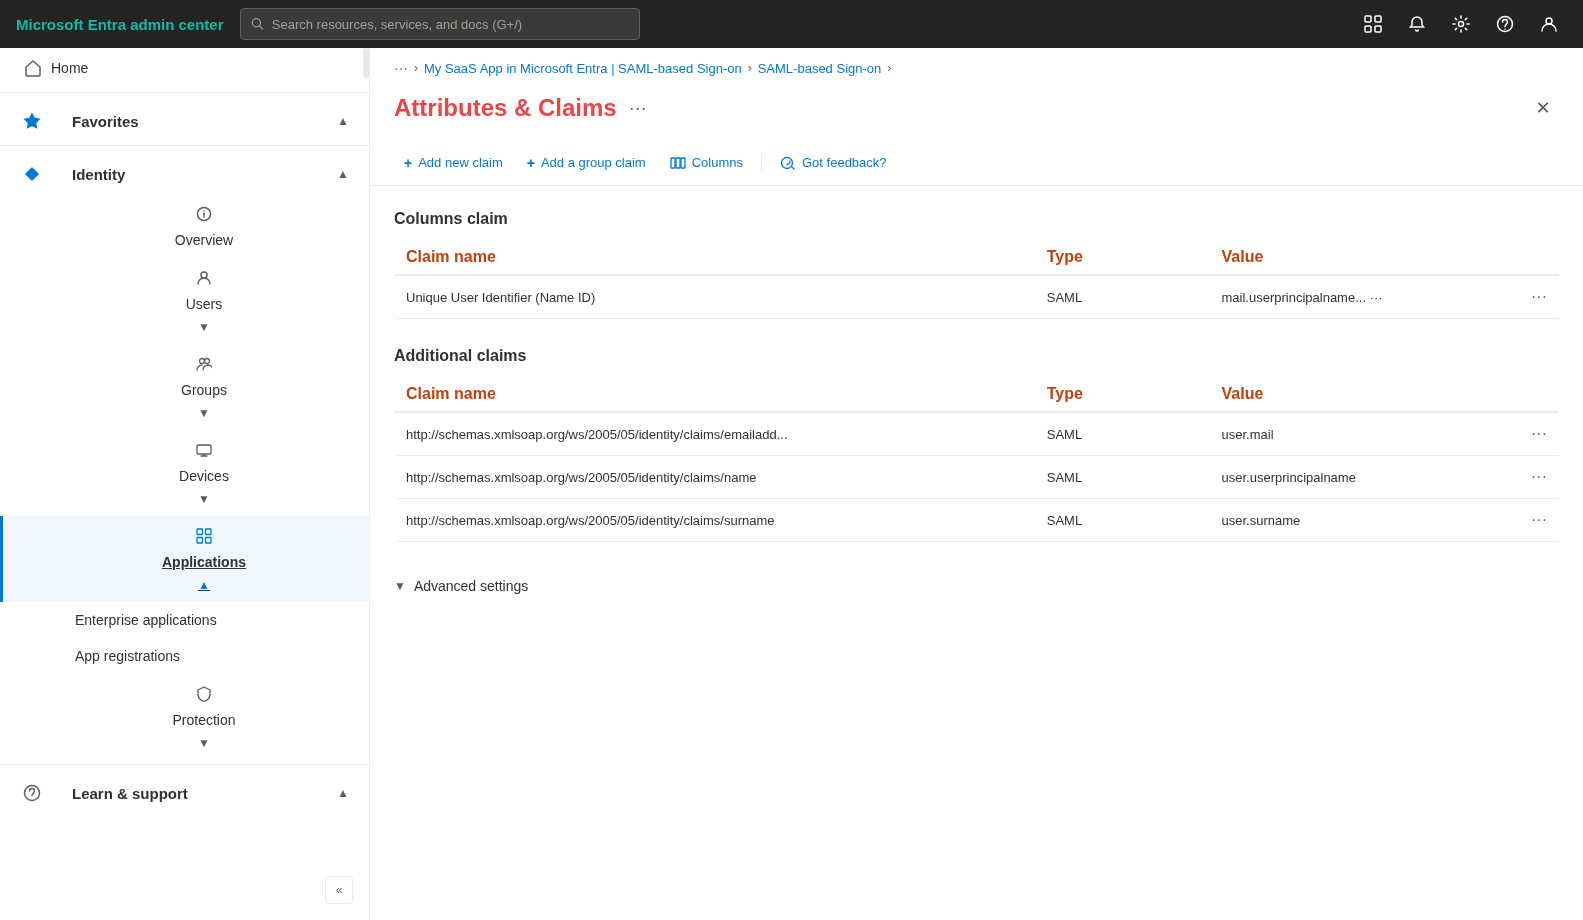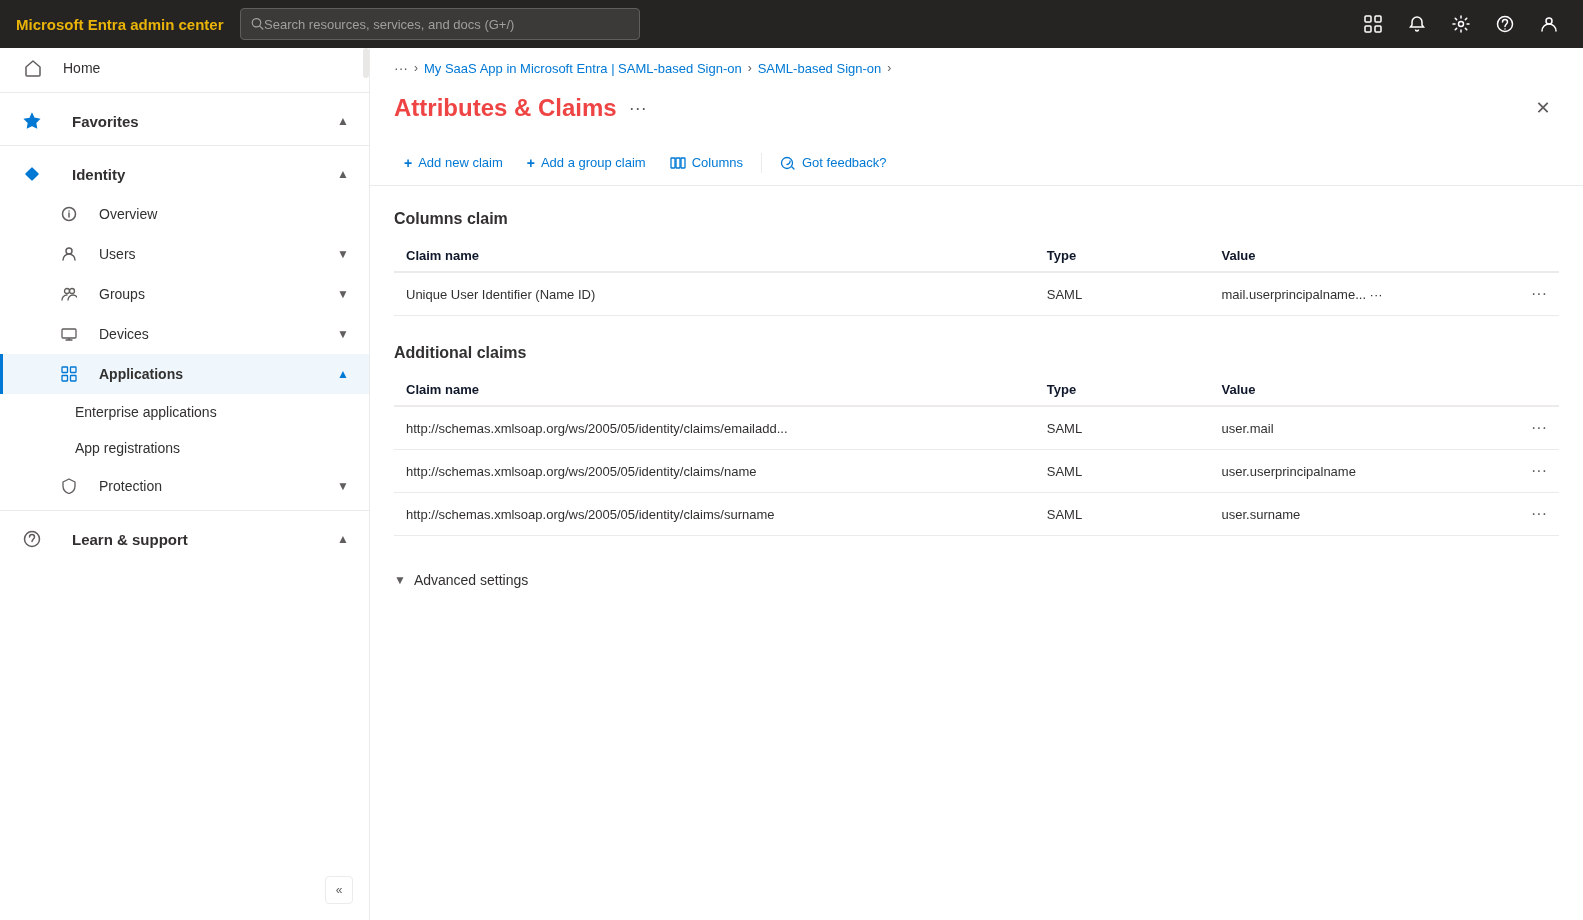--- a/index.html
+++ b/index.html
@@ -11,35 +11,36 @@
       background: #201f1e;
       background: #252423;
       display: flex;
       align-items: center;
       padding: 0 16px;
       height: 48px;
       flex-shrink: 0;
       gap: 16px;
     }
     .top-nav-title {
-      color: #eab308;
+      color: #14b8a6;
       font-size: 15px;
       font-weight: 600;
       white-space: nowrap;
     }
     .top-nav-search {
       flex: 1;
       max-width: 400px;
       display: flex;
       align-items: center;
       background: #3b3a39;
       border: 1px solid #605e5c;
       border-radius: 4px;
       padding: 0 10px;
       height: 32px;
+      gap: 8px;
     }
     .top-nav-search input {
       background: transparent;
       border: none;
       outline: none;
       color: #ffffff;
       font-size: 13px;
       width: 100%;
     }
     .top-nav-search input::placeholder { color: #a19f9d; }
@@ -79,27 +80,28 @@
       overflow-y: auto;
       position: relative;
     }
     .sidebar-item {
       display: flex;
       align-items: center;
       padding: 10px 20px;
       cursor: pointer;
       color: #323130;
       font-size: 14px;
-      gap: 20px;
+      gap: 8px;
       border-left: 3px solid transparent;
     }
     .sidebar-item.active {
       background: #eff6fc;
       border-left: 3px solid #0078d4;
       font-weight: 600;
+      text-decoration: underline;
     }
     .sidebar-item .item-icon {
       width: 20px;
       height: 20px;
       display: flex;
       align-items: center;
       justify-content: center;
       flex-shrink: 0;
       color: #605e5c;
       font-size: 16px;
@@ -137,20 +139,21 @@
     }
     .sidebar-divider {
       height: 1px;
       background: #edebe9;
       margin: 4px 0;
     }
     .sub-item {
       padding-left: 56px;
       font-size: 13px;
       color: #323130;
+      flex-direction: column;
     }
     .sidebar-collapse-btn {
       position: absolute;
       bottom: 16px;
       right: 16px;
       width: 28px;
       height: 28px;
       background: #ffffff;
       border: 1px solid #edebe9;
       border-radius: 4px;
@@ -271,23 +274,23 @@
     }
 
     
     .claims-table {
       width: 100%;
       border-collapse: collapse;
       margin-bottom: 28px;
     }
     .claims-table th {
       text-align: left;
-      font-size: 13px;
+      font-size: 16px;
       font-weight: 600;
-      color: #0f172a;
+      color: #c2410c;
       padding: 8px 12px;
       border-bottom: 2px solid #edebe9;
     }
     .claims-table td {
       padding: 12px 12px;
       font-size: 13px;
       color: #323130;
       border-bottom: 1px solid #edebe9;
     }
     .col-name { width: 55%; }

